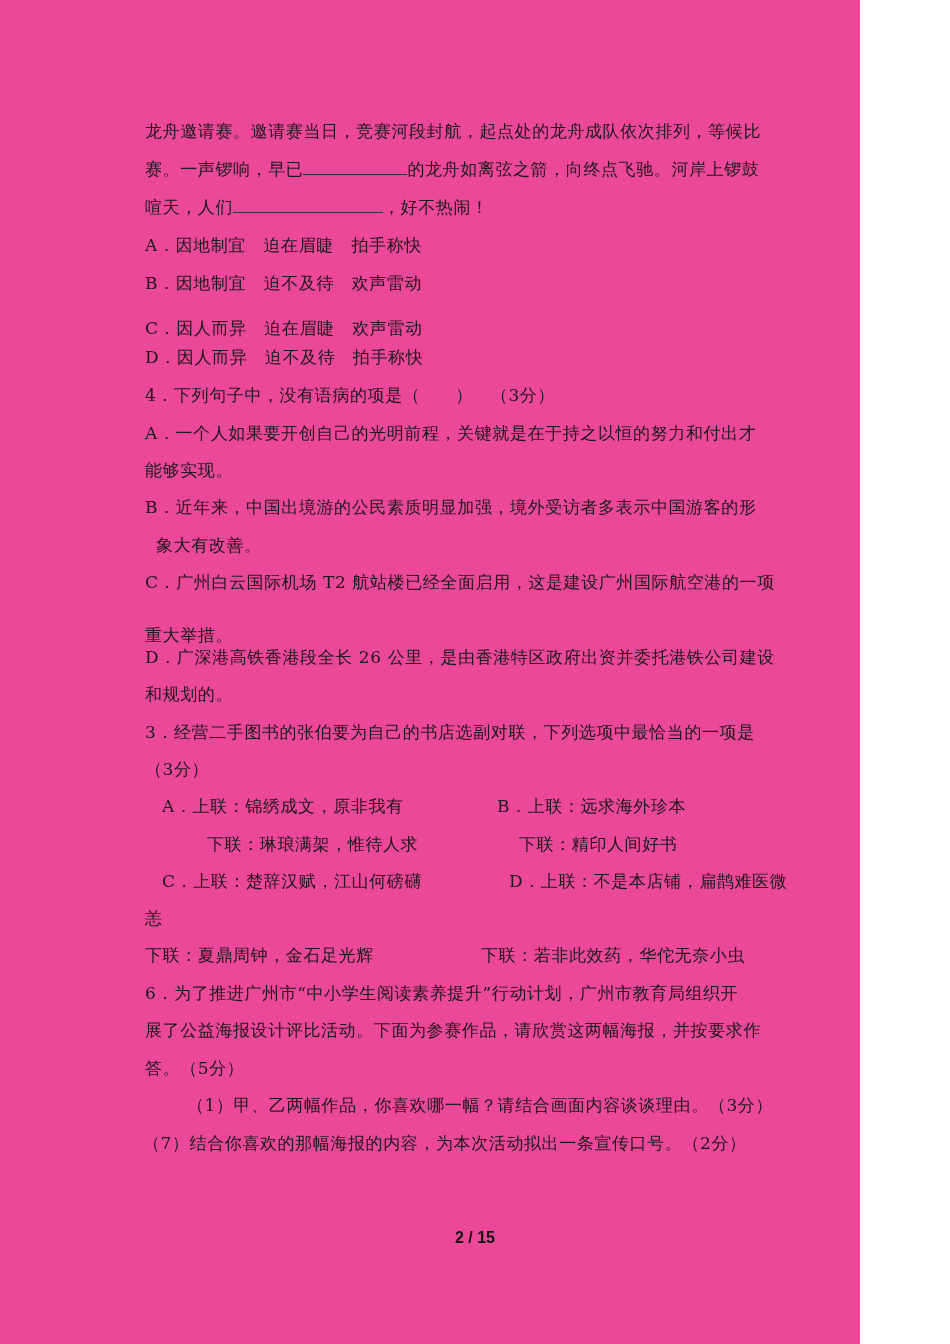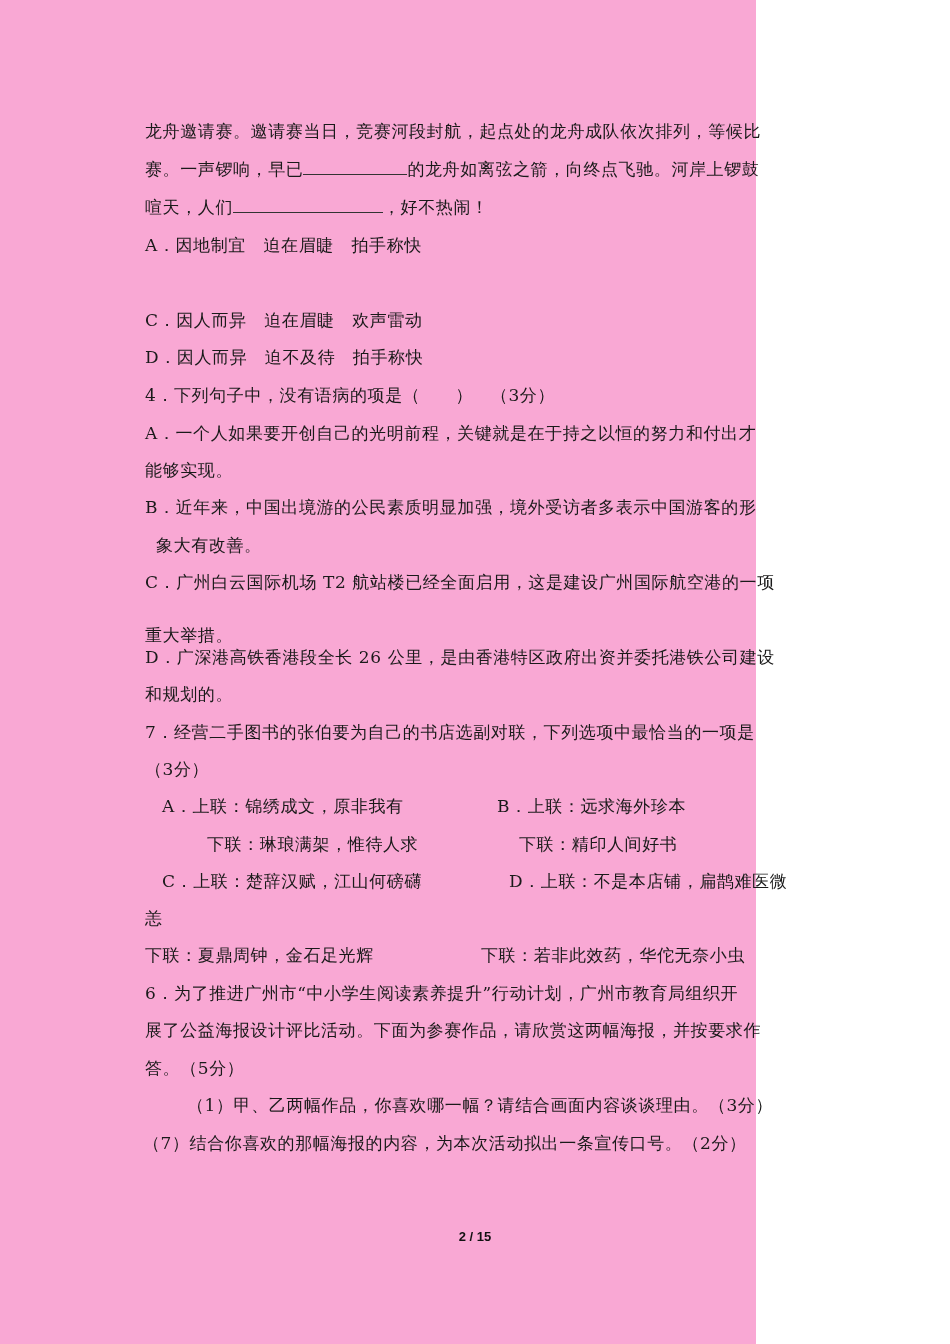--- a/index.html
+++ b/index.html
@@ -12,23 +12,23 @@
       height: 1344px;
       position: relative;
       overflow: hidden;
       font-family: "DejaVu Serif", "Liberation Serif", serif;
       color: #1a1a1a;
     }
     .page {
       position: absolute;
       left: 0;
       top: 0;
-      width: 756px;
+      width: 860px;
       height: 1344px;
-      background: #f9a8d4;
+      background: #ec4899;
     }
     .line {
       position: absolute;
       left: 145px;
       font-size: 17px;
       line-height: 22px;
       white-space: pre;
       letter-spacing: 0.6px;
     }
     .blank {
@@ -38,48 +38,49 @@
       vertical-align: baseline;
     }
     .page-number {
       position: absolute;
       top: 1229px;
       left: 0;
       width: 950px;
       text-align: center;
       font-family: "Liberation Sans", "DejaVu Sans", sans-serif;
       font-weight: bold;
-      font-size: 13px;
+      font-size: 16px;
       color: #111;
     }
   </style>
 </head>
 <body>
 
 <div class="page">
 
   <div class="line" style="top:120px;">龙舟邀请赛。邀请赛当日，竞赛河段封航，起点处的龙舟成队依次排列，等候比</div>
   <div class="line" style="top:158px;"><span>赛。一声锣响，早已</span><span class="blank" style="width:104px;"></span><span>的龙舟如离弦之箭，向终点飞驰。河岸上锣鼓</span></div>
   <div class="line" style="top:196px;"><span>喧天，人们</span><span class="blank" style="width:150px;"></span><span>，好不热闹！</span></div>
 
   <div class="line" style="top:234px;">A．因地制宜　迫在眉睫　拍手称快</div>
-  <div class="line" style="top:309px;text-align:center;">C．因人而异　迫在眉睫　欢声雷动</div>
+  <div class="line" style="top:272px;">B．因地制宜　迫不及待　欢声雷动</div>
+  <div class="line" style="top:317px;text-align:center;">C．因人而异　迫在眉睫　欢声雷动</div>
   <div class="line" style="top:346px;">D．因人而异　迫不及待　拍手称快</div>
 
   <div class="line" style="top:384px;">4．下列句子中，没有语病的项是（　　）　（3分）</div>
   <div class="line" style="top:422px;">A．一个人如果要开创自己的光明前程，关键就是在于持之以恒的努力和付出才</div>
   <div class="line" style="top:459px;">能够实现。</div>
   <div class="line" style="top:496px;">B．近年来，中国出境游的公民素质明显加强，境外受访者多表示中国游客的形</div>
   <div class="line" style="top:534px;margin-left:11px;">象大有改善。</div>
   <div class="line" style="top:571px;">C．广州白云国际机场 T2 航站楼已经全面启用，这是建设广州国际航空港的一项</div>
   <div class="line" style="top:624px;">重大举措。</div>
   <div class="line" style="top:646px;">D．广深港高铁香港段全长 26 公里，是由香港特区政府出资并委托港铁公司建设</div>
   <div class="line" style="top:683px;">和规划的。</div>
 
-  <div class="line" style="top:721px;">7．经营二手图书的张伯要为自己的书店选副对联，下列选项中最恰当的一项是</div>
+  <div class="line" style="top:721px;">3．经营二手图书的张伯要为自己的书店选副对联，下列选项中最恰当的一项是</div>
   <div class="line" style="top:758px;">（3分）</div>
   <div class="line" style="top:795px; left:162px;">A．上联：锦绣成文，原非我有</div>
   <div class="line" style="top:795px; left:497px;">B．上联：远求海外珍本</div>
   <div class="line" style="top:833px; left:207px;">下联：琳琅满架，惟待人求</div>
   <div class="line" style="top:833px; left:519px;">下联：精印人间好书</div>
   <div class="line" style="top:870px; left:162px;">C．上联：楚辞汉赋，江山何磅礴</div>
   <div class="line" style="top:870px; left:509px;">D．上联：不是本店铺，扁鹊难医微</div>
   <div class="line" style="top:907px;">恙</div>
   <div class="line" style="top:944px;">下联：夏鼎周钟，金石足光辉</div>
   <div class="line" style="top:944px; left:481px;">下联：若非此效药，华佗无奈小虫</div>

